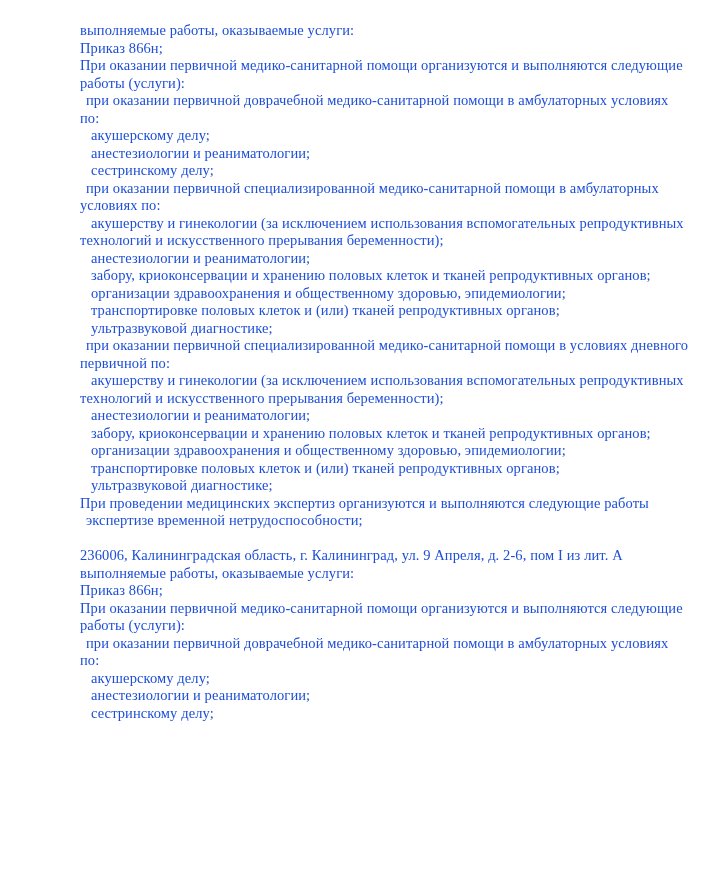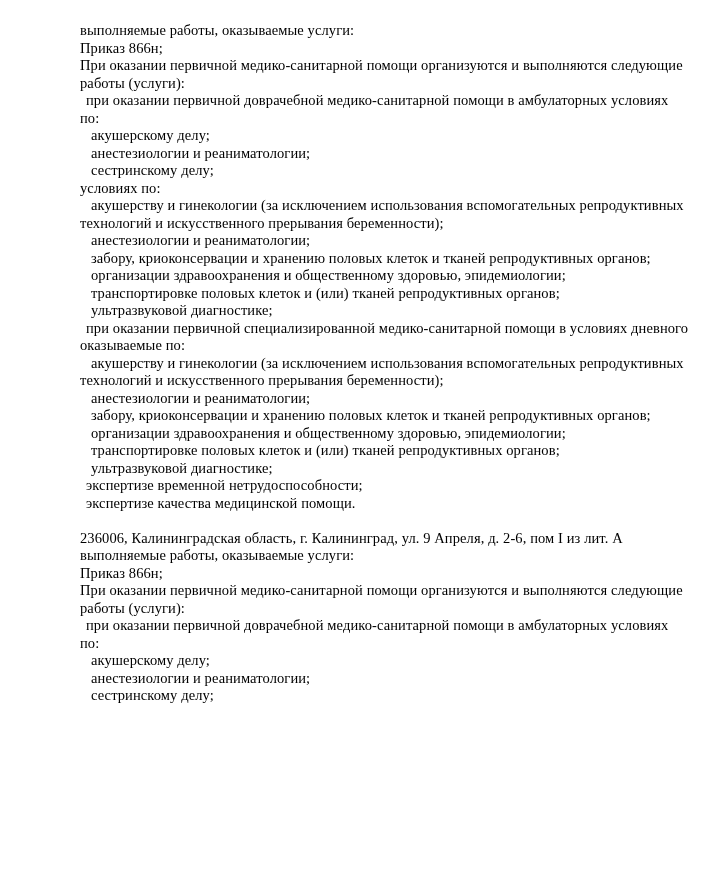--- a/index.html
+++ b/index.html
@@ -17,60 +17,61 @@
     position: absolute;
     top: 22px;
     left: 80px;
     width: 615px;
   }
   .doc-line {
     font-family: "Liberation Serif", "DejaVu Serif", serif;
     font-size: 14.5px;
     line-height: 17.5px;
     height: 17.5px;
-    color: #000000;
+    color: #1d4ed8;
     white-space: pre;
     letter-spacing: 0.1px;
   }
   .indent-0 { padding-left: 0; }
   .indent-1 { padding-left: 6px; }
   .indent-2 { padding-left: 11px; }
 </style>
 </head>
 <body style="background: rgb(255, 255, 255);">
 
 <div class="doc-page" style="color: rgb(0, 0, 0);">
     <div class="doc-line indent-0">выполняемые работы, оказываемые услуги:</div>
     <div class="doc-line indent-0">Приказ 866н;</div>
     <div class="doc-line indent-0">При оказании первичной медико-санитарной помощи организуются и выполняются следующие</div>
     <div class="doc-line indent-0">работы (услуги):</div>
     <div class="doc-line indent-1">при оказании первичной доврачебной медико-санитарной помощи в амбулаторных условиях</div>
     <div class="doc-line indent-0">по:</div>
     <div class="doc-line indent-2">акушерскому делу;</div>
     <div class="doc-line indent-2">анестезиологии и реаниматологии;</div>
     <div class="doc-line indent-2">сестринскому делу;</div>
+    <div class="doc-line indent-1">при оказании первичной специализированной медико-санитарной помощи в амбулаторных</div>
     <div class="doc-line indent-0">условиях по:</div>
     <div class="doc-line indent-2">акушерству и гинекологии (за исключением использования вспомогательных репродуктивных</div>
     <div class="doc-line indent-0">технологий и искусственного прерывания беременности);</div>
     <div class="doc-line indent-2">анестезиологии и реаниматологии;</div>
     <div class="doc-line indent-2">забору, криоконсервации и хранению половых клеток и тканей репродуктивных органов;</div>
     <div class="doc-line indent-2">организации здравоохранения и общественному здоровью, эпидемиологии;</div>
     <div class="doc-line indent-2">транспортировке половых клеток и (или) тканей репродуктивных органов;</div>
     <div class="doc-line indent-2">ультразвуковой диагностике;</div>
     <div class="doc-line indent-1">при оказании первичной специализированной медико-санитарной помощи в условиях дневного</div>
-    <div class="doc-line indent-0">оказываемые по:</div>
+    <div class="doc-line indent-0">первичной по:</div>
     <div class="doc-line indent-2">акушерству и гинекологии (за исключением использования вспомогательных репродуктивных</div>
     <div class="doc-line indent-0">технологий и искусственного прерывания беременности);</div>
     <div class="doc-line indent-2">анестезиологии и реаниматологии;</div>
     <div class="doc-line indent-2">забору, криоконсервации и хранению половых клеток и тканей репродуктивных органов;</div>
     <div class="doc-line indent-2">организации здравоохранения и общественному здоровью, эпидемиологии;</div>
     <div class="doc-line indent-2">транспортировке половых клеток и (или) тканей репродуктивных органов;</div>
     <div class="doc-line indent-2">ультразвуковой диагностике;</div>
+    <div class="doc-line indent-0">При проведении медицинских экспертиз организуются и выполняются следующие работы</div>
     <div class="doc-line indent-1">экспертизе временной нетрудоспособности;</div>
-    <div class="doc-line indent-1">экспертизе качества медицинской помощи.</div>
     <div class="doc-line indent-0">&nbsp;</div>
     <div class="doc-line indent-0">236006, Калининградская область, г. Калининград, ул. 9 Апреля, д. 2-6, пом I из лит. А</div>
     <div class="doc-line indent-0">выполняемые работы, оказываемые услуги:</div>
     <div class="doc-line indent-0">Приказ 866н;</div>
     <div class="doc-line indent-0">При оказании первичной медико-санитарной помощи организуются и выполняются следующие</div>
     <div class="doc-line indent-0">работы (услуги):</div>
     <div class="doc-line indent-1">при оказании первичной доврачебной медико-санитарной помощи в амбулаторных условиях</div>
     <div class="doc-line indent-0">по:</div>
     <div class="doc-line indent-2">акушерскому делу;</div>
     <div class="doc-line indent-2">анестезиологии и реаниматологии;</div>

